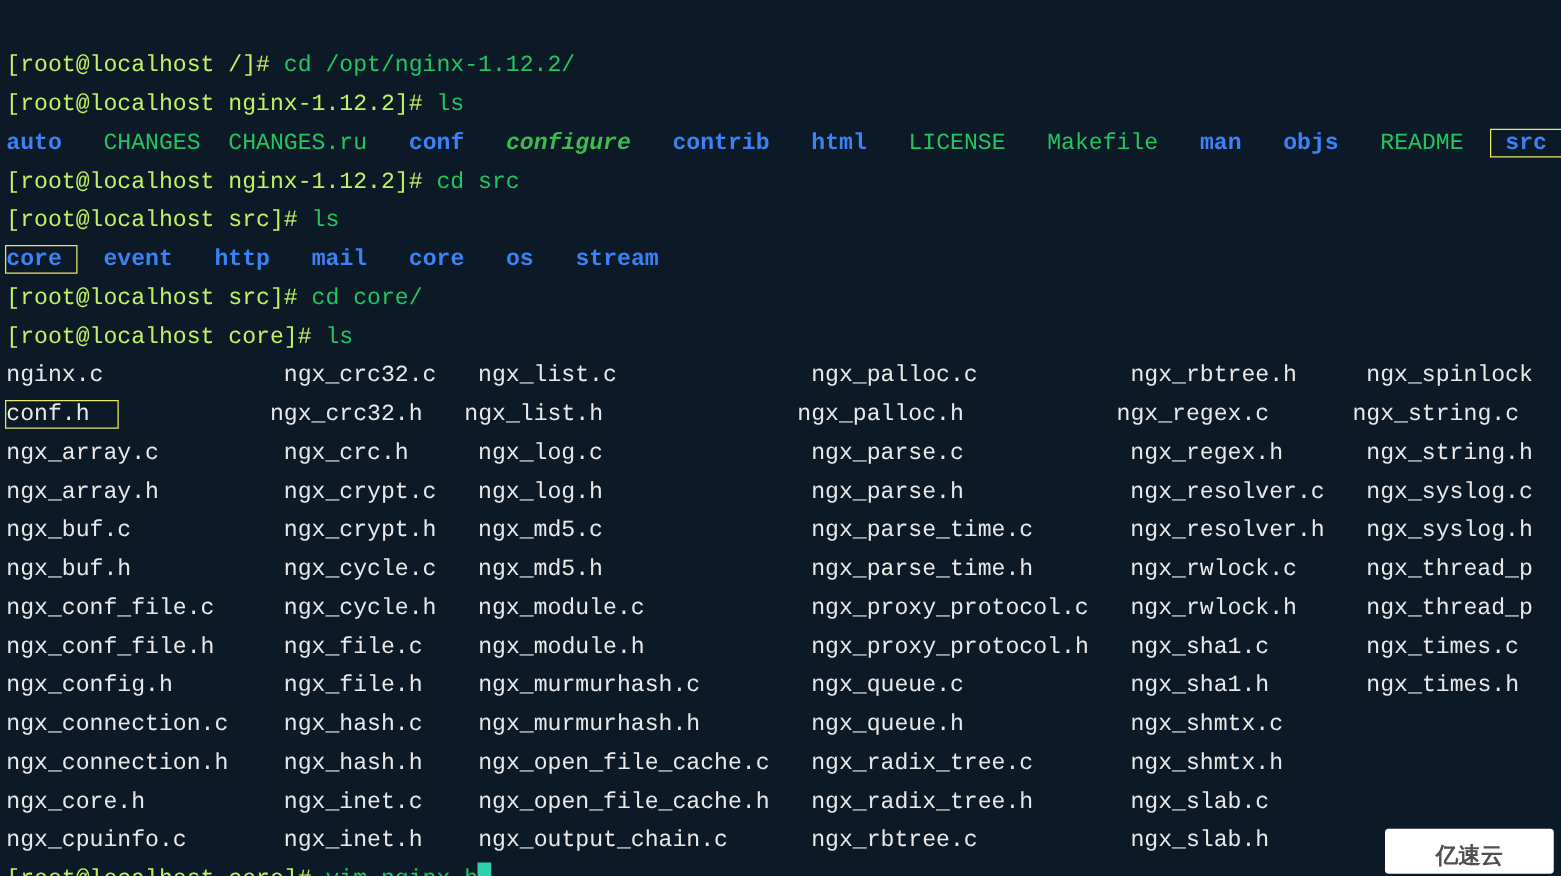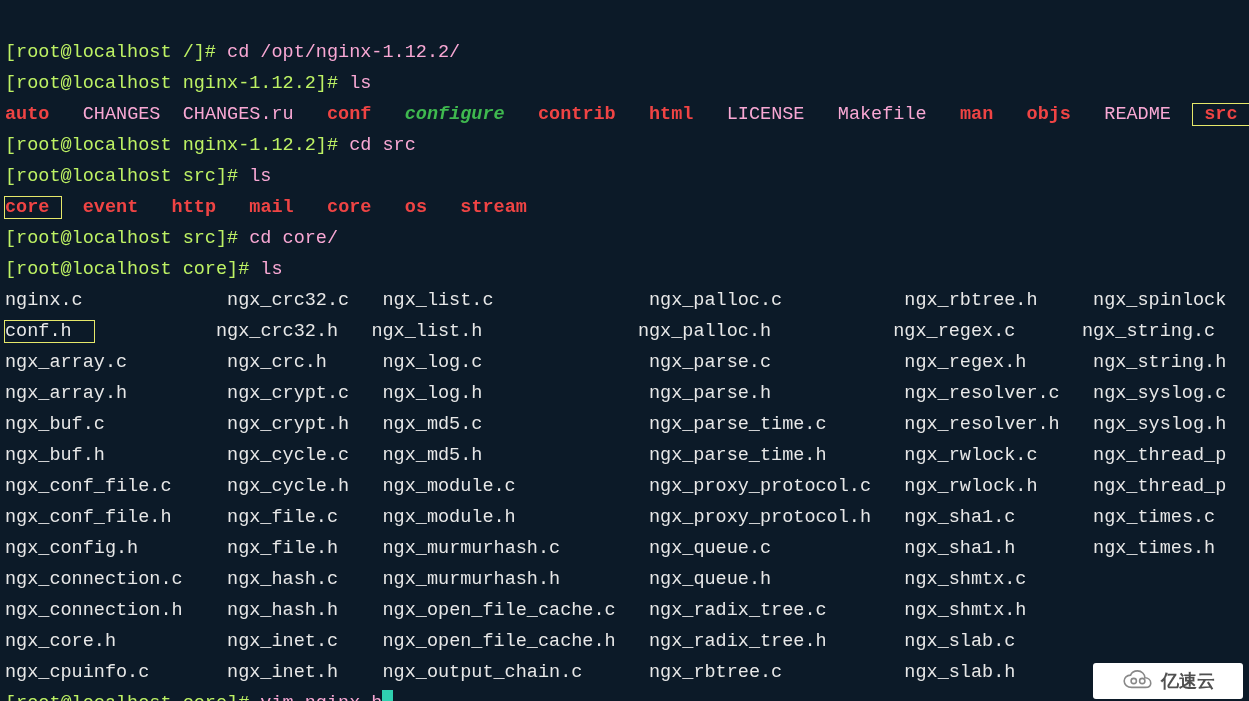--- a/index.html
+++ b/index.html
@@ -14,49 +14,50 @@
     height: 701px;
     overflow: hidden;
     position: relative;
   }
   .term {
     white-space: pre;
     position: absolute;
     top: 6px;
     left: 5px;
   }
-  .dir   { color: #ef4444; font-weight: bold; }
+  .dir   { color: #3b82f6; font-weight: bold; }
   .exe   { color: #3fb94f; font-weight: bold; font-style: italic; }
-  .plain { color: #f9a8d4; }
+  .plain { color: #22c55e; }
   .prompt{ color: #bef264; }
   .box   { outline: 1px solid #e6e86a; outline-offset: 0; text-align: center; }
   .cursor{
     display:inline-block;
     width: 11px;
     height: 22px;
     background:#2fd0b0;
     vertical-align: text-bottom;
     margin-bottom:2px;
   }
   .watermark{
     position:absolute;
     right:6px;
     bottom:2px;
-    width:150px;
+    width:135px;
     height:36px;
     background:#ffffff;
     border-radius:3px;
     display:flex;
     align-items:center;
     justify-content:center;
     gap:6px;
     font-family:"Helvetica","Arial",sans-serif;
     font-size:18px;
     color:#505050;
     font-weight:600;
+    flex-direction:column;
   }
   .watermark svg{ width:34px;height:22px; }
 </style>
 </head>
 <body>
 
 <div class="term">
 <span class="prompt">[root@localhost /]# </span><span class="plain">cd /opt/nginx-1.12.2/</span>
 <span class="prompt">[root@localhost nginx-1.12.2]# </span><span class="plain">ls</span>
 <span class="dir">auto</span>   <span class="plain">CHANGES</span>  <span class="plain">CHANGES.ru</span>   <span class="dir">conf</span>   <span class="exe">configure</span>   <span class="dir">contrib</span>   <span class="dir">html</span>   <span class="plain">LICENSE</span>   <span class="plain">Makefile</span>   <span class="dir">man</span>   <span class="dir">objs</span>   <span class="plain">README</span>  <span class="dir box"> <span>src</span> </span>

